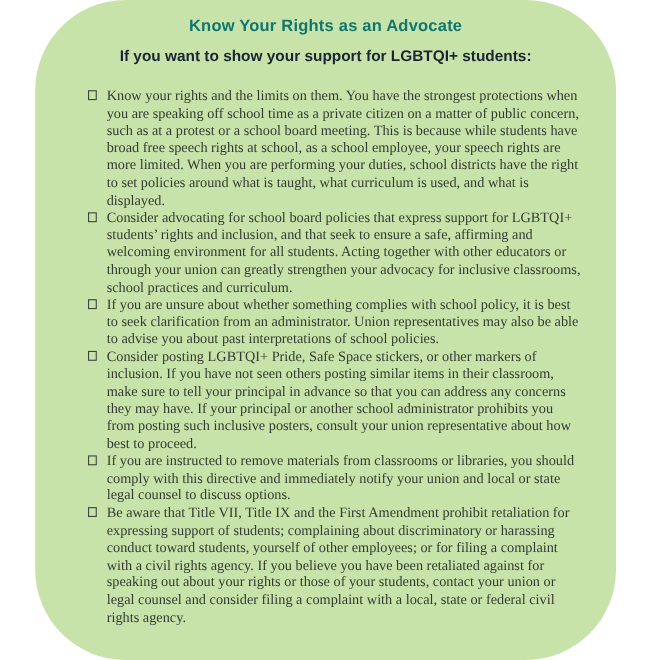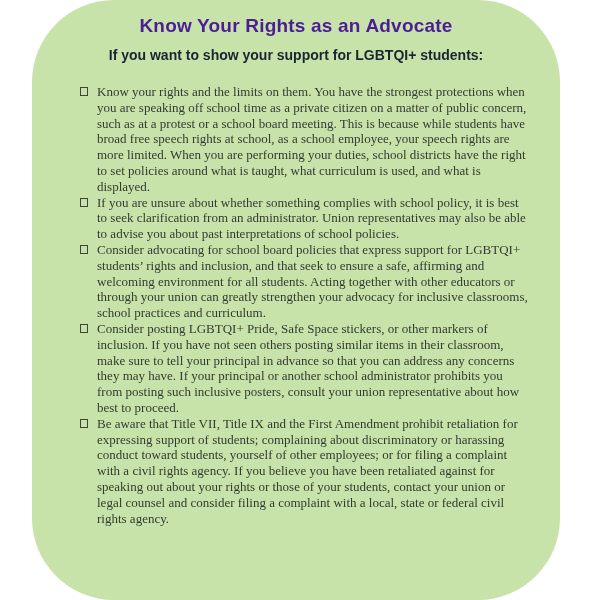--- a/index.html
+++ b/index.html
@@ -19,23 +19,23 @@
     height: 600px;
     background: #c8e3a9;
     border-radius: 82px;
     box-sizing: border-box;
   }
   .title {
     margin-top: 15px;
     text-align: center;
     font-family: "Liberation Sans", sans-serif;
     font-weight: bold;
-    font-size: 19px;
+    font-size: 15px;
     letter-spacing: 0.2px;
-    color: #4c1d95;
+    color: #0f766e;
   }
   .subtitle {
     margin-top: 10px;
     text-align: center;
     font-family: Liberation Sans, sans-serif;
     font-weight: bold;
     font-size: 14px;
     color: #1b2433;
   }
   .list {
@@ -71,28 +71,32 @@
   <div class="title">Know Your Rights as an Advocate</div>
   <div class="subtitle">If you want to show your support for LGBTQI+ students:</div>
 
   <div class="list">
     <div class="item">
       <span class="bullet"></span>
       <span class="item-text">Know your rights and the limits on them. You have the strongest protections when you are speaking off school time as a private citizen on a matter of public concern, such as at a protest or a school board meeting. This is because while students have broad free speech rights at school, as a school employee, your speech rights are more limited. When you are performing your duties, school districts have the right to set policies around what is taught, what curriculum is used, and what is displayed.</span>
     </div>
     <div class="item">
       <span class="bullet"></span>
+      <span class="item-text">Consider advocating for school board policies that express support for LGBTQI+ students’ rights and inclusion, and that seek to ensure a safe, affirming and welcoming environment for all students. Acting together with other educators or through your union can greatly strengthen your advocacy for inclusive classrooms, school practices and curriculum.</span>
+    </div>
+    <div class="item">
+      <span class="bullet"></span>
       <span class="item-text">If you are unsure about whether something complies with school policy, it is best to seek clarification from an administrator. Union representatives may also be able to advise you about past interpretations of school policies.</span>
     </div>
     <div class="item">
       <span class="bullet"></span>
-      <span class="item-text">Consider advocating for school board policies that express support for LGBTQI+ students’ rights and inclusion, and that seek to ensure a safe, affirming and welcoming environment for all students. Acting together with other educators or through your union can greatly strengthen your advocacy for inclusive classrooms, school practices and curriculum.</span>
+      <span class="item-text">Consider posting LGBTQI+ Pride, Safe Space stickers, or other markers of inclusion. If you have not seen others posting similar items in their classroom, make sure to tell your principal in advance so that you can address any concerns they may have. If your principal or another school administrator prohibits you from posting such inclusive posters, consult your union representative about how best to proceed.</span>
     </div>
     <div class="item">
       <span class="bullet"></span>
-      <span class="item-text">Consider posting LGBTQI+ Pride, Safe Space stickers, or other markers of inclusion. If you have not seen others posting similar items in their classroom, make sure to tell your principal in advance so that you can address any concerns they may have. If your principal or another school administrator prohibits you from posting such inclusive posters, consult your union representative about how best to proceed.</span>
+      <span class="item-text">If you are instructed to remove materials from classrooms or libraries, you should comply with this directive and immediately notify your union and local or state legal counsel to discuss options.</span>
     </div>
     <div class="item">
       <span class="bullet"></span>
       <span class="item-text">Be aware that Title VII, Title IX and the First Amendment prohibit retaliation for expressing support of students; complaining about discriminatory or harassing conduct toward students, yourself of other employees; or for filing a complaint with a civil rights agency. If you believe you have been retaliated against for speaking out about your rights or those of your students, contact your union or legal counsel and consider filing a complaint with a local, state or federal civil rights agency.</span>
     </div>
   </div>
 </div>
 
 </body></html>

